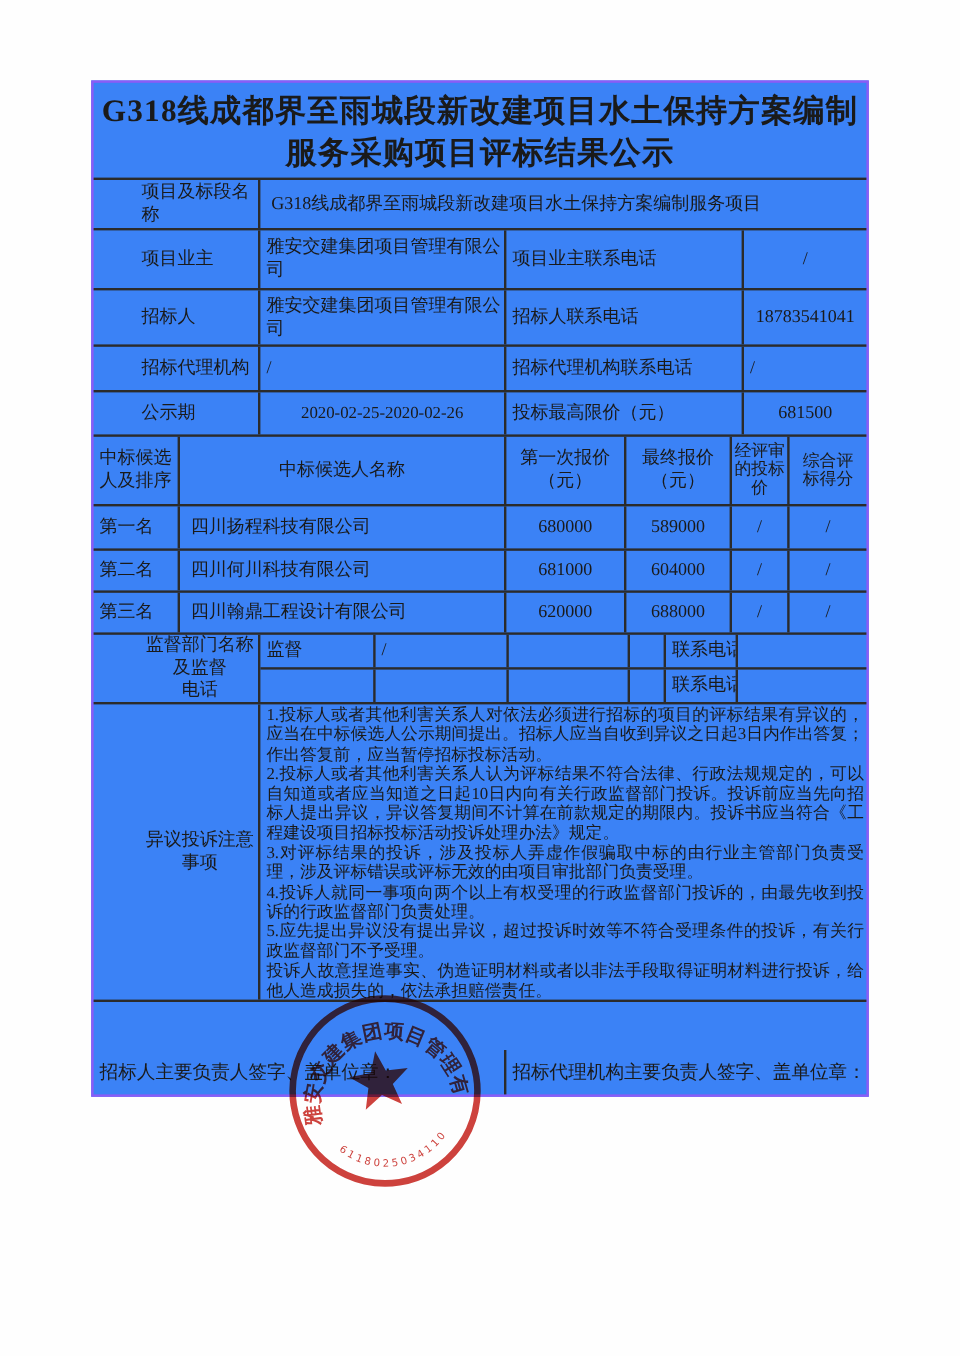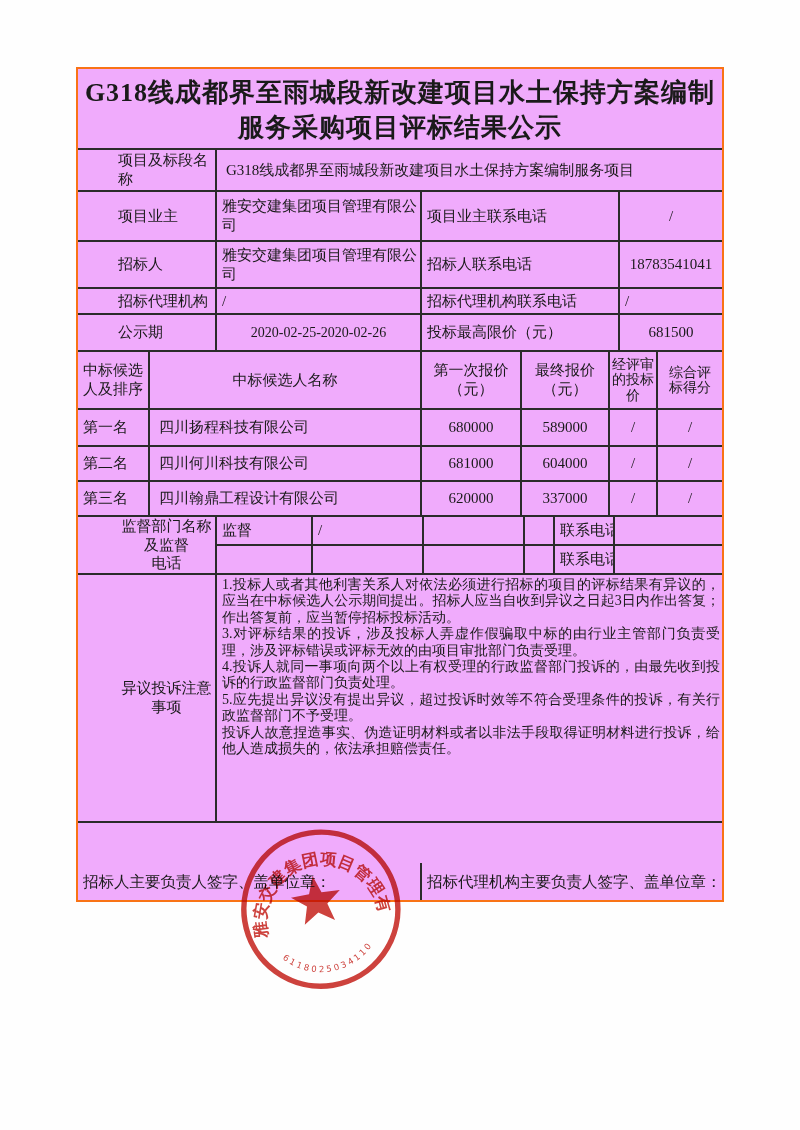--- a/index.html
+++ b/index.html
@@ -4,21 +4,21 @@
 <style>
   html,body{margin:0;padding:0;}
   body{
     width:800px;height:1130px;position:relative;background:#fefefe;
     font-family:"Liberation Serif","DejaVu Serif",serif;
     color:#1a1a1a;overflow:hidden;
     -webkit-font-smoothing:antialiased;
   }
   .doc-table{
     position:absolute;left:76px;top:67px;width:648px;
-    border:2px solid #f97316;box-sizing:border-box;background:#f0abfc;
+    border:2px solid #8b5cf6;box-sizing:border-box;background:#3b82f6;
   }
   .row{display:flex;box-sizing:border-box;border-bottom:2px solid #2b2b2b;}
   .row:last-child{border-bottom:none;margin-top:40px;}
   .cell{
     box-sizing:border-box;border-right:2px solid #2b2b2b;
     display:flex;align-items:center;font-size:15px;line-height:1.25;
     overflow:hidden;
   }
   .cell:last-child{border-right:none;}
   .pl{padding-left:5px;}
@@ -89,21 +89,21 @@
     <div class="cell w-val2 ctr">/</div>
   </div>
 
   <div class="row" style="height:47px">
     <div class="cell w-label pl">招标人</div>
     <div class="cell w-val pl">雅安交建集团项目管理有限公司</div>
     <div class="cell w-lab2 pl">招标人联系电话</div>
     <div class="cell w-val2 ctr">18783541041</div>
   </div>
 
-  <div class="row" style="height:26px">
+  <div class="row" style="height:38px">
     <div class="cell w-label pl">招标代理机构</div>
     <div class="cell w-val pl">/</div>
     <div class="cell w-lab2 pl">招标代理机构联系电话</div>
     <div class="cell w-val2 pl">/</div>
   </div>
 
 
   <div class="row" style="height:37px">
     <div class="cell w-label pl">公示期</div>
     <div class="cell w-val ctr" style="font-size:14px">2020-02-25-2020-02-26</div>
@@ -141,21 +141,21 @@
     <div class="cell w-first ctr">681000</div>
     <div class="cell w-final ctr">604000</div>
     <div class="cell w-rev ctr">/</div>
     <div class="cell w-score ctr">/</div>
   </div>
 
   <div class="row" style="height:35px">
     <div class="cell w-rank pl">第三名</div>
     <div class="cell w-name pl9">四川翰鼎工程设计有限公司</div>
     <div class="cell w-first ctr">620000</div>
-    <div class="cell w-final ctr">337000</div>
+    <div class="cell w-final ctr">688000</div>
     <div class="cell w-rev ctr">/</div>
     <div class="cell w-score ctr">/</div>
   </div>
 
   <div class="row" style="height:58px">
     <div class="cell w-label ctr ml">监督部门名称及监督
 电话</div>
     <div class="sup-right">
       <div class="sup-sub">
         <div class="cell sc1 pl">监督</div>
@@ -173,20 +173,21 @@
         <div class="cell sc5 pl">联系电话</div>
         <div class="cell sc6"></div>
       </div>
     </div>
   </div>
 
   <div class="row" style="height:248px">
     <div class="cell w-label ctr">异议投诉注意事项</div>
     <div class="cell notes-body">
       <p>1.投标人或者其他利害关系人对依法必须进行招标的项目的评标结果有异议的，应当在中标候选人公示期间提出。招标人应当自收到异议之日起3日内作出答复；作出答复前，应当暂停招标投标活动。</p>
+      <p>2.投标人或者其他利害关系人认为评标结果不符合法律、行政法规规定的，可以自知道或者应当知道之日起10日内向有关行政监督部门投诉。投诉前应当先向招标人提出异议，异议答复期间不计算在前款规定的期限内。投诉书应当符合《工程建设项目招标投标活动投诉处理办法》规定。</p>
       <p>3.对评标结果的投诉，涉及投标人弄虚作假骗取中标的由行业主管部门负责受理，涉及评标错误或评标无效的由项目审批部门负责受理。</p>
       <p>4.投诉人就同一事项向两个以上有权受理的行政监督部门投诉的，由最先收到投诉的行政监督部门负责处理。</p>
       <p>5.应先提出异议没有提出异议，超过投诉时效等不符合受理条件的投诉，有关行政监督部门不予受理。</p>
       <p>投诉人故意捏造事实、伪造证明材料或者以非法手段取得证明材料进行投诉，给他人造成损失的，依法承担赔偿责任。</p>
     </div>
   </div>
 
   <div class="row" style="height:37px">
     <div class="cell pl foot-cell" style="width:344px;flex:none">招标人主要负责人签字、盖单位章：</div>
     <div class="cell pl foot-cell" style="flex:1">招标代理机构主要负责人签字、盖单位章：</div>

